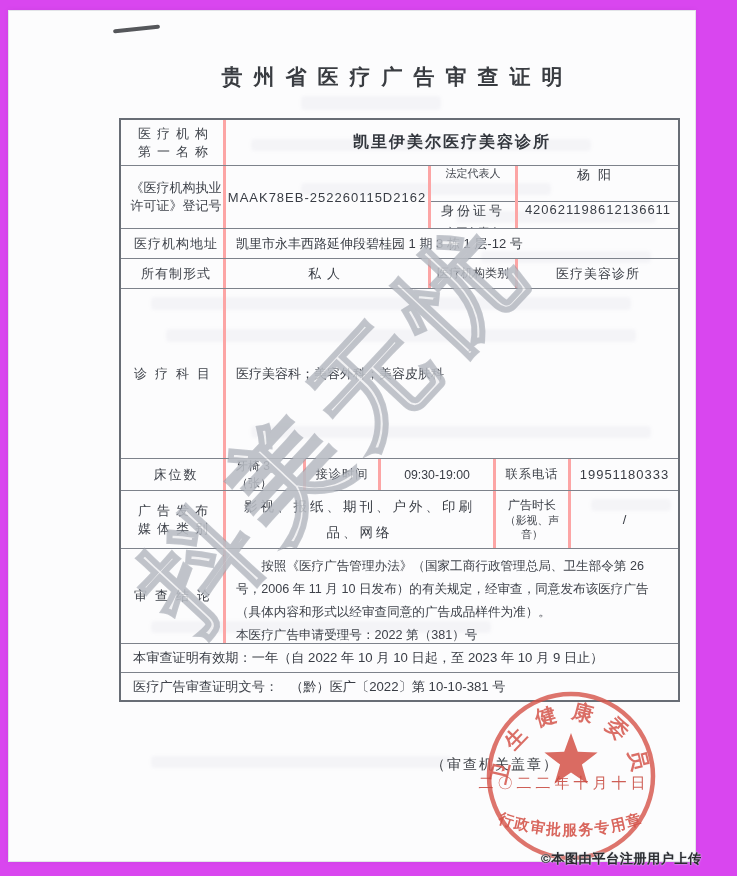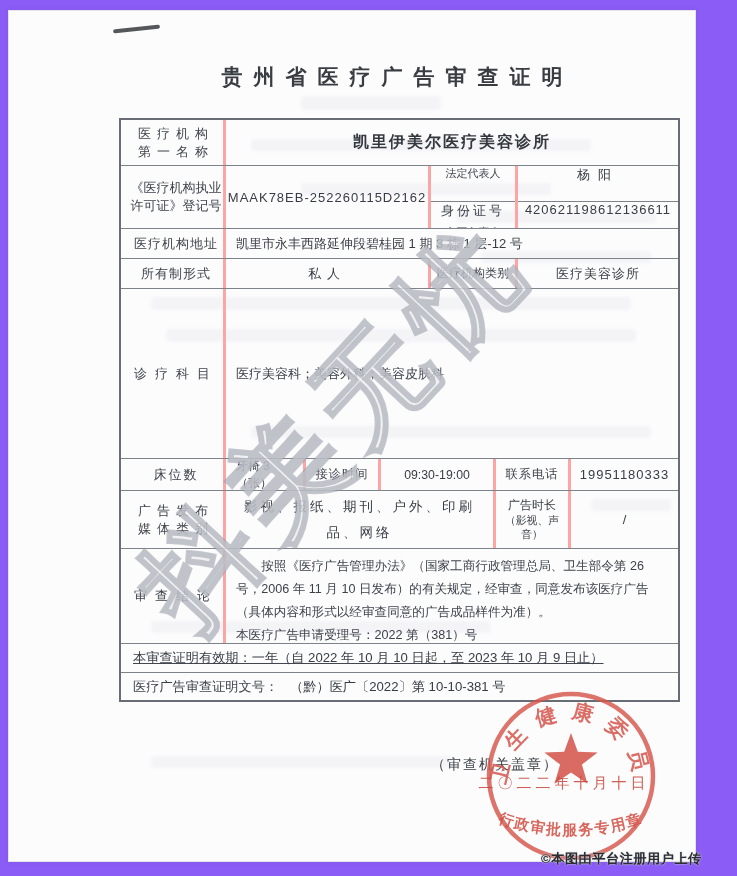--- a/index.html
+++ b/index.html
@@ -1,38 +1,38 @@
 <!DOCTYPE html>
 <html><head>
 <meta charset="utf-8">
 <style>
   html,body{margin:0;padding:0;}
   body{font-family:"Liberation Sans","DejaVu Sans",sans-serif;background:#dfe2e6;}
-  .stage{position:relative;width:737px;height:876px;background:#8b5cf6;overflow:hidden;}
+  .stage{position:relative;width:737px;height:876px;background:#d946ef;overflow:hidden;}
   .paper{position:absolute;left:8px;top:10px;width:686px;height:850px;background:#fcfcfd;
          border:1px solid #e2e4e8;box-shadow:0 0 6px rgba(0,0,0,.05);}
   .pen-mark{position:absolute;left:104px;top:16px;width:47px;height:3.5px;background:#55575b;
             transform:rotate(-6deg);border-radius:2px;}
   .doc-title{position:absolute;left:110px;top:52px;width:557px;text-align:center;
              font-family:"Liberation Serif","DejaVu Serif",serif;font-weight:bold;
              font-size:21px;letter-spacing:11px;color:#393c41;white-space:nowrap;}
   
   .tbl{position:absolute;left:110px;top:107px;width:557px;border:2px solid #686d75;box-sizing:content-box;
        color:#42464e;font-size:13px;}
   .tr{display:flex;border-top:1px solid #7d828b;box-sizing:border-box;}
   .tr:first-child{border-top:none;}
   .td{border-left:3px solid #fca5a5;box-sizing:border-box;display:flex;align-items:center;
       justify-content:center;text-align:center;flex-direction:column;overflow:hidden;}
   .td:first-child{border-left:none;}
   .lbl{color:#3f434b;}
   .left{align-items:flex-start;text-align:left;}
   .w102{width:102px;padding-left:8px;} .w455{width:455px;} .w205{width:205px;} .w87{width:87px;} .w163{width:163px;}
   .w80{width:80px;} .w75{width:75px;} .w115{width:115px;} .w110{width:110px;} .w270{width:270px;}
   .h45{height:45px;} .h63{height:63px;} .h30{height:30px;} .h170{height:170px;}
-  .h32{height:32px;} .h58{height:58px;} .h95{height:95px;} .h29{height:29px;text-decoration:underline;} .h28{height:28px;}
+  .h32{height:32px;} .h58{height:58px;} .h95{height:95px;} .h29{height:29px;} .h28{height:28px;}
   .ls1{letter-spacing:1px;} .ls2{letter-spacing:2px;text-align:right;} .ls3{letter-spacing:3px;} .ls6{letter-spacing:6px;} .ls8{letter-spacing:8px;}
   .sub{width:100%;display:flex;flex-direction:column;align-items:center;justify-content:space-between;gap:44px;}
   .sub.top{height:36px;border-bottom:1px solid #7d828b;box-sizing:border-box;}
   .sub.bot{flex:1;}
   .small{font-size:11px;}
   .val{color:#383c44;}
   .name-cell{font-size:16px;font-weight:bold;letter-spacing:2px;color:#33373e;}
   .pad10{padding-left:10px;}
   .dept-cell{justify-content:center;}
   .concl{display:block;text-align:left;padding:6px 12px 4px 10px;font-size:12.6px;line-height:1.82;color:#3e424a;}

